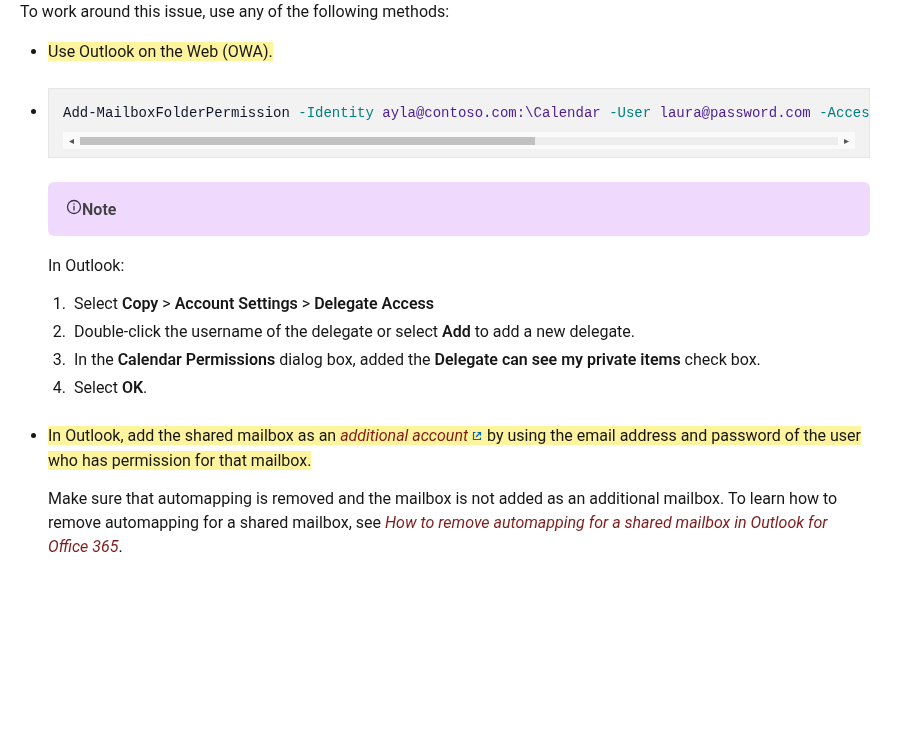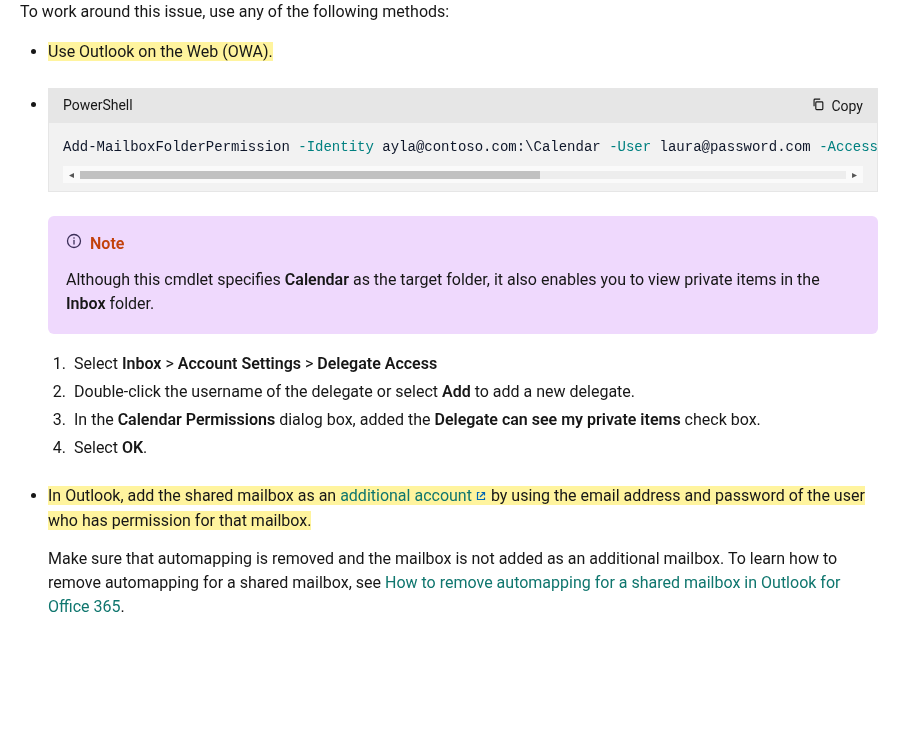--- a/index.html
+++ b/index.html
@@ -11,21 +11,21 @@
       line-height: 1.5;
       color: #171717;
       margin: 0;
       padding: 0 20px 20px 20px;
       max-width: 898px;
     }
     p {
       margin: 0 0 16px 0;
     }
     ul {
-      margin: 0 0 16px 0;
+      margin: 0 8px 16px 0;
       padding-left: 28px;
     }
     ul > li {
       margin-bottom: 24px;
     }
     ul > li::marker {
       color: #171717;
     }
     ol {
       margin: 0 0 16px 0;
@@ -75,21 +75,21 @@
     }
     .code-body pre {
       margin: 0 0 8px 0;
       font-family: SFMono-Regular, Consolas, "Liberation Mono", Menlo, monospace;
       font-size: 14px;
       white-space: pre;
       line-height: 1.5;
     }
     .cmd { color: #0f172a; }
     .param { color: #008080; }
-    .arg { color: #0f172a; text-align: center; }
+    .arg { color: #4c1d95; text-align: center; }
     .scrollbar-indicator {
       height: 17px;
       display: flex;
       align-items: center;
       justify-content: space-between;
       background: #fafafa;
     }
     .scrollbar-track {
       flex: 1;
       height: 8px;
@@ -114,35 +114,35 @@
     }
     .note {
       background-color: #efd9fd;
       border-radius: 6px;
       padding: 16px 18px 2px 18px;
       margin: 24px 0 18px 0;
       color: #171717;
     }
     .note-title {
       font-weight: 600;
-      color: #c2410c;
+      color: #404040;
       display: inline-flex;
       align-items: center;
-      gap: 8px;
       margin-bottom: 12px;
       font-size: 16px;
     }
     .note-title svg {
       width: 16px;
       height: 16px;
     }
     b { font-weight: 600; }
     a {
-      color: #0f766e;
+      color: #7f1d1d;
       text-decoration: none;
+      font-style: italic;
     }
     .ext-icon {
       display: inline-block;
       vertical-align: -1px;
       margin-left: 3px;
     }
     .ext-icon svg {
       width: 12px;
       height: 12px;
     }
@@ -157,32 +157,20 @@
 <p>To work around this issue, use any of the following methods:</p>
 
 <ul>
   <li>
     <span class="highlight">Use Outlook on the Web (OWA).</span>
   </li>
 
   <li>
 
     <div class="code-block">
-      <div class="code-header">
-        <span>PowerShell</span>
-        <button class="copy-btn">
-          <span>
-            <svg viewBox="0 0 16 16" fill="none" stroke="currentColor" stroke-width="1.3">
-              <rect x="5.5" y="5.5" width="8" height="9" rx="1"></rect>
-              <path d="M3.5 10.5 V3.5 a1 1 0 0 1 1 -1 H10.5"></path>
-            </svg>
-          </span>
-          <span>Copy</span>
-        </button>
-      </div>
       <div class="code-body">
         <pre><span class="cmd">Add-MailboxFolderPermission</span> <span class="param">-Identity</span> <span class="arg">ayla@contoso.com:\Calendar</span> <span class="param">-User</span> <span class="arg">laura@password.com</span> <span class="param">-AccessRights</span> </pre>
         <div class="scrollbar-indicator">
           <span class="scroll-arrow">◂</span>
           <div class="scrollbar-track">
             <div class="scrollbar-thumb"></div>
           </div>
           <span class="scroll-arrow">▸</span>
         </div>
       </div>
@@ -192,29 +180,27 @@
       <div class="note-title">
         <span>
           <svg viewBox="0 0 16 16" fill="none" stroke="#3b2e58" stroke-width="1.3">
             <circle cx="8" cy="8" r="6.5"></circle>
             <line x1="8" y1="5" x2="8" y2="5" stroke-linecap="round" stroke-width="1.6"></line>
             <line x1="8" y1="7.5" x2="8" y2="11" stroke-linecap="round"></line>
           </svg>
         </span>
         <span>Note</span>
       </div>
-      <p>
-        <span>Although this cmdlet specifies </span><b>Calendar</b><span> as the target folder, it also enables you to view private items in the </span><b>Inbox</b><span> folder.</span>
-      </p>
     </div>
 
+    <p class="sub-p">In Outlook:</p>
 
     <ol>
       <li>
-        <span>Select </span><b>Inbox</b><span> &gt; </span><b>Account Settings</b><span> &gt; </span><b>Delegate Access</b>
+        <span>Select </span><b>Copy</b><span> &gt; </span><b>Account Settings</b><span> &gt; </span><b>Delegate Access</b>
       </li>
       <li>
         <span>Double-click the username of the delegate or select </span><b>Add</b><span> to add a new delegate.</span>
       </li>
       <li>
         <span>In the </span><b>Calendar Permissions</b><span> dialog box, added the </span><b>Delegate can see my private items</b><span> check box.</span>
       </li>
       <li>
         <span>Select </span><b>OK</b><span>.</span>
       </li>

